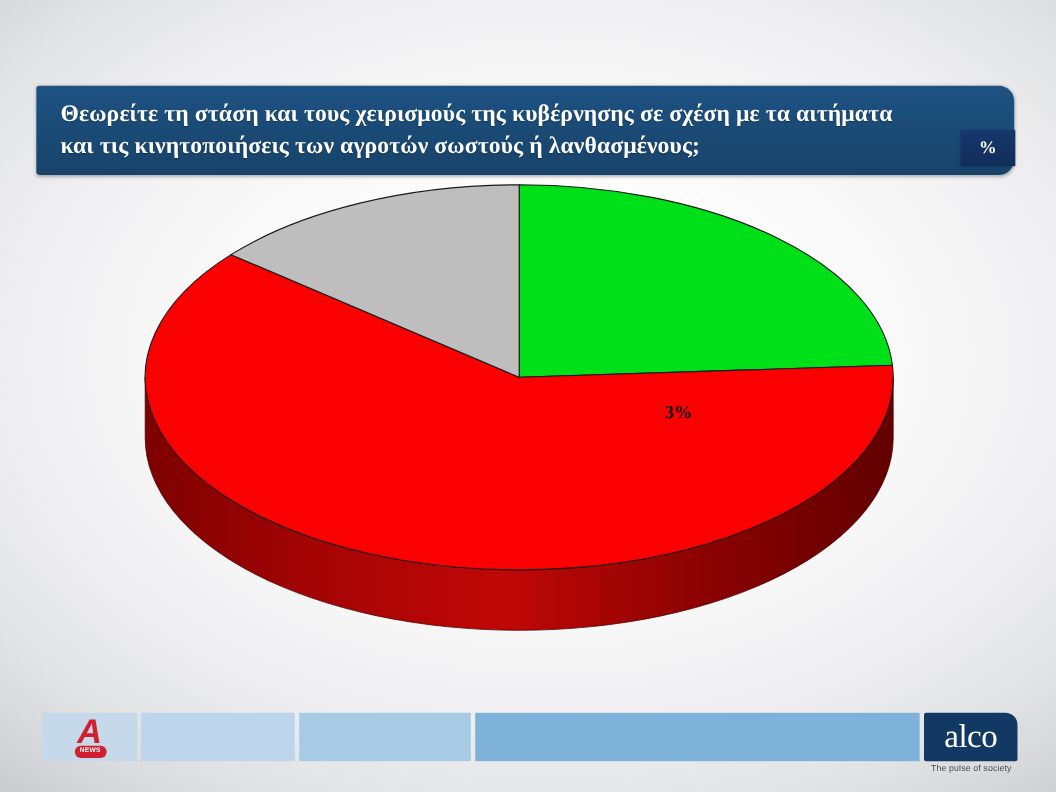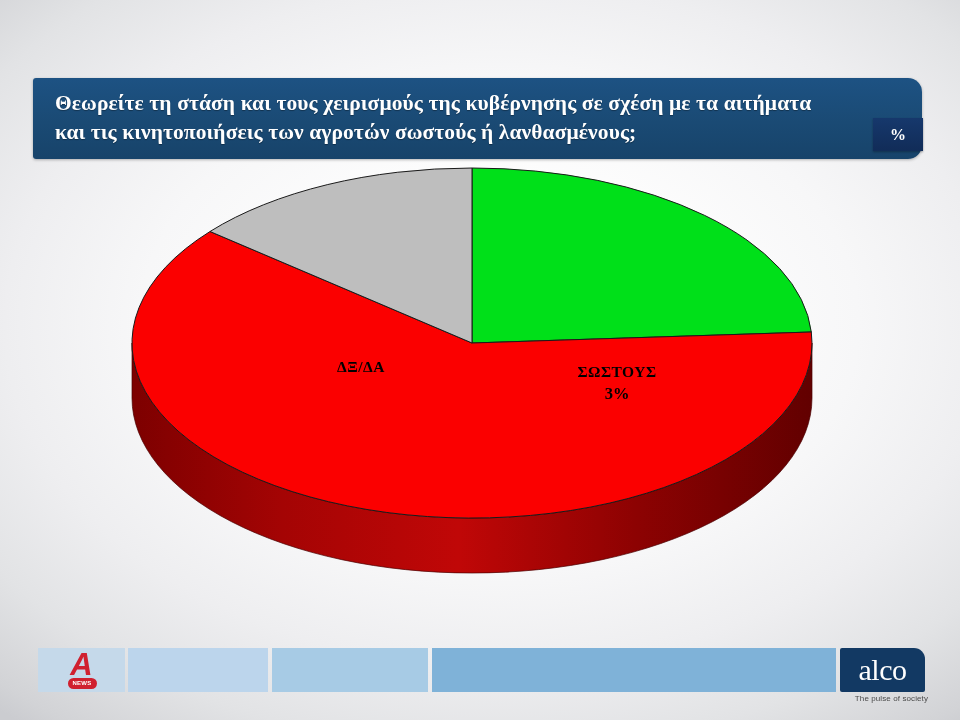--- a/index.html
+++ b/index.html
@@ -182,21 +182,21 @@
     font-size: 30px;
     line-height: 44px;
     text-align: center;
     letter-spacing: -0.5px;
   }
   #alco-tagline {
     position: absolute;
     left: 838px;
     top: 46px;
     width: 90px;
-    text-align: right;
+    text-align: center;
     color: #4a4a4a;
     font-family: "Liberation Sans", sans-serif;
     font-size: 8px;
     letter-spacing: 0.1px;
   }
 </style>
 </head>
 <body>
 
 <div id="slide">
@@ -224,29 +224,27 @@
         </linearGradient>
       </defs>
 
     <path d="M 812.0,193.0 A 340,175 0 0 1 132.0,193.0 L 132.0,248.0 A 340,175 0 0 0 812.0,248.0 Z" fill="url(#gradRedSide)" stroke="#4a0000" stroke-width="0.7"></path>
         <path d="M 472,193 L 472.0,18.0 A 340,175 0 0 1 811.3,182.0 Z" fill="#00e019" stroke="#1a1a1a" stroke-width="1"></path>
         <path d="M 472,193 L 811.3,182.0 A 340,175 0 1 1 210.0,81.5 Z" fill="#fb0000" stroke="#1a1a1a" stroke-width="1"></path>
         <path d="M 472,193 L 210.0,81.5 A 340,175 0 0 1 472.0,18.0 Z" fill="#bebebe" stroke="#1a1a1a" stroke-width="1"></path>
       </svg>
 
     <div class="slice-label" id="label-correct">
-      <span class="lbl-name">ΣΩΣΤΟΥΣ</span>
       <span class="lbl-val">3%</span>
     </div>
 
     <div class="slice-label" id="label-wrong">
     </div>
 
     <div class="slice-label" id="label-dk">
-      <span class="lbl-name">ΔΞ/ΔΑ</span>
     </div>
   </div>
 
   <div id="footer">
     <div class="footer-block" id="fb-0">
       <div id="alpha-logo">
         <div id="alpha-glyph">
           <div class="a-mark">Α</div>
           <div id="alpha-news">NEWS</div>
         </div>

